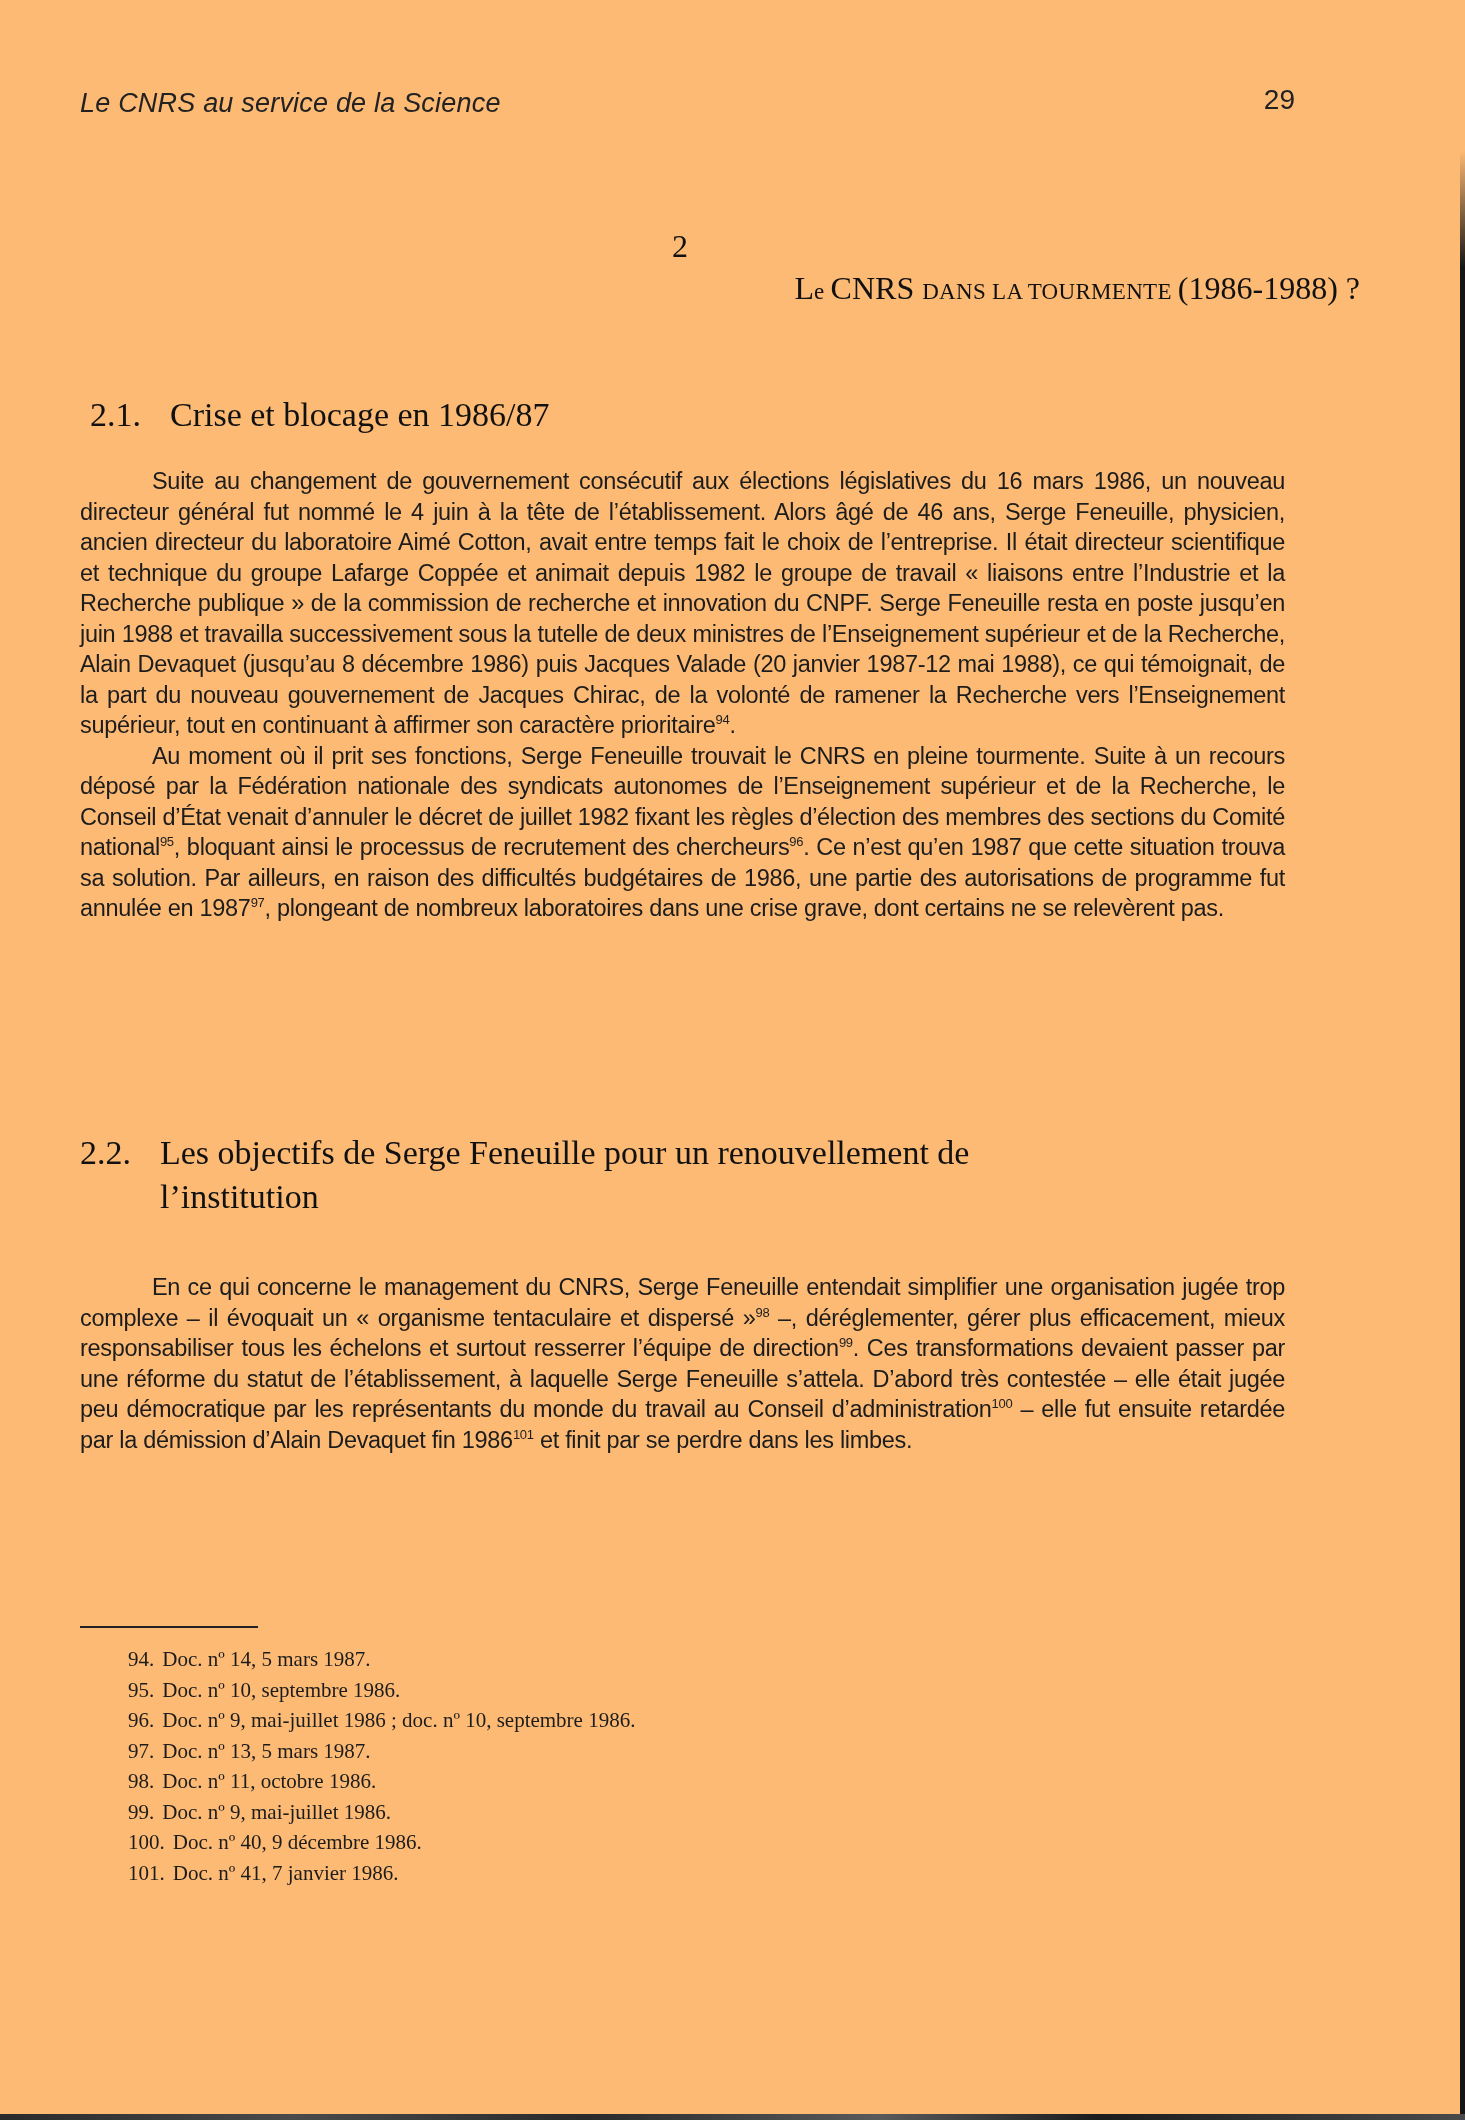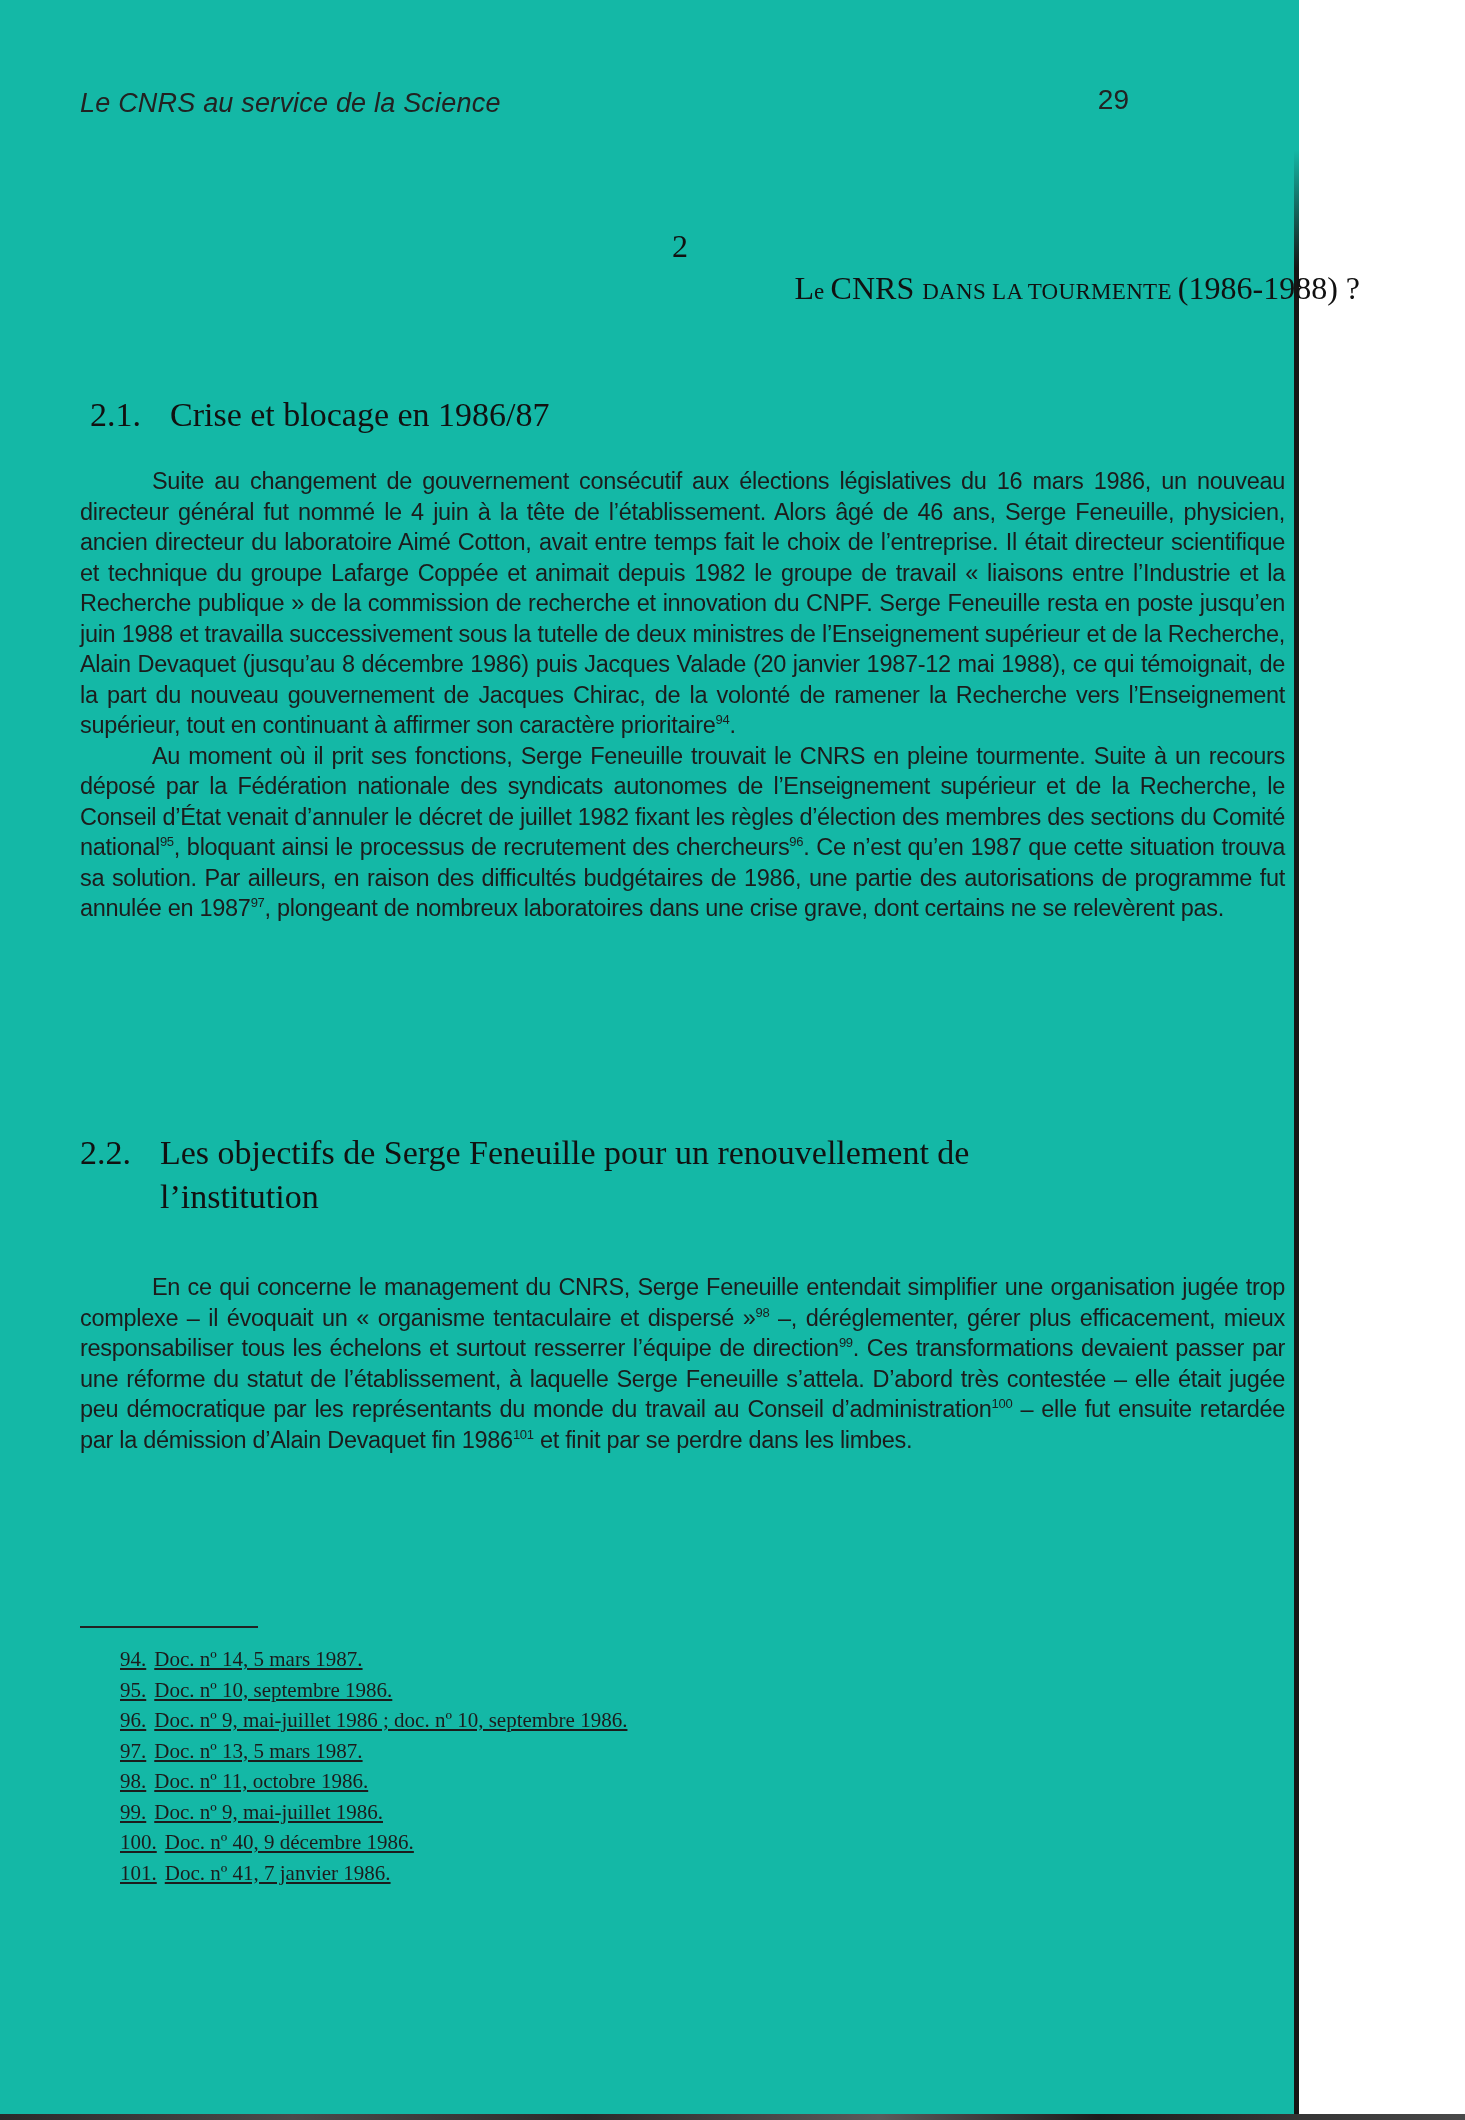--- a/index.html
+++ b/index.html
@@ -11,22 +11,22 @@
       width: 1465px;
       height: 2120px;
       position: relative;
       overflow: hidden;
       color: #1a1a1a;
       font-family: "Liberation Sans", sans-serif;
     }
     .page {
       position: absolute;
       left: 0; top: 0;
-      width: 1299px; height: 2120px;
-      background: #14b8a6;
+      width: 1465px; height: 2120px;
+      background: #fdba74;
     }
     
     .scan-edge-right {
       position: absolute;
       right: 0; top: 150px;
       width: 5px; height: 1970px;
       background: linear-gradient(to bottom, rgba(20,20,20,0) 0%, #151515 6%, #151515 100%);
     }
     .scan-edge-bottom {
       position: absolute;
@@ -115,26 +115,25 @@
     }
 
     .footnote-rule {
       position: absolute;
       left: 80px; top: 1626px;
       width: 178px; height: 2px;
       background: #222;
     }
     .footnotes {
       position: absolute;
-      left: 120px; top: 1644px;
+      left: 128px; top: 1644px;
       font-family: "Liberation Serif", serif;
       font-size: 21px;
       line-height: 30.5px;
       color: #1c1c1c;
-      text-decoration: underline;
     }
     .footnote {
       display: block;
       white-space: nowrap;
     }
     .footnote .fn-num {
       margin-right: 8px;
     }
   </style>
 </head>

